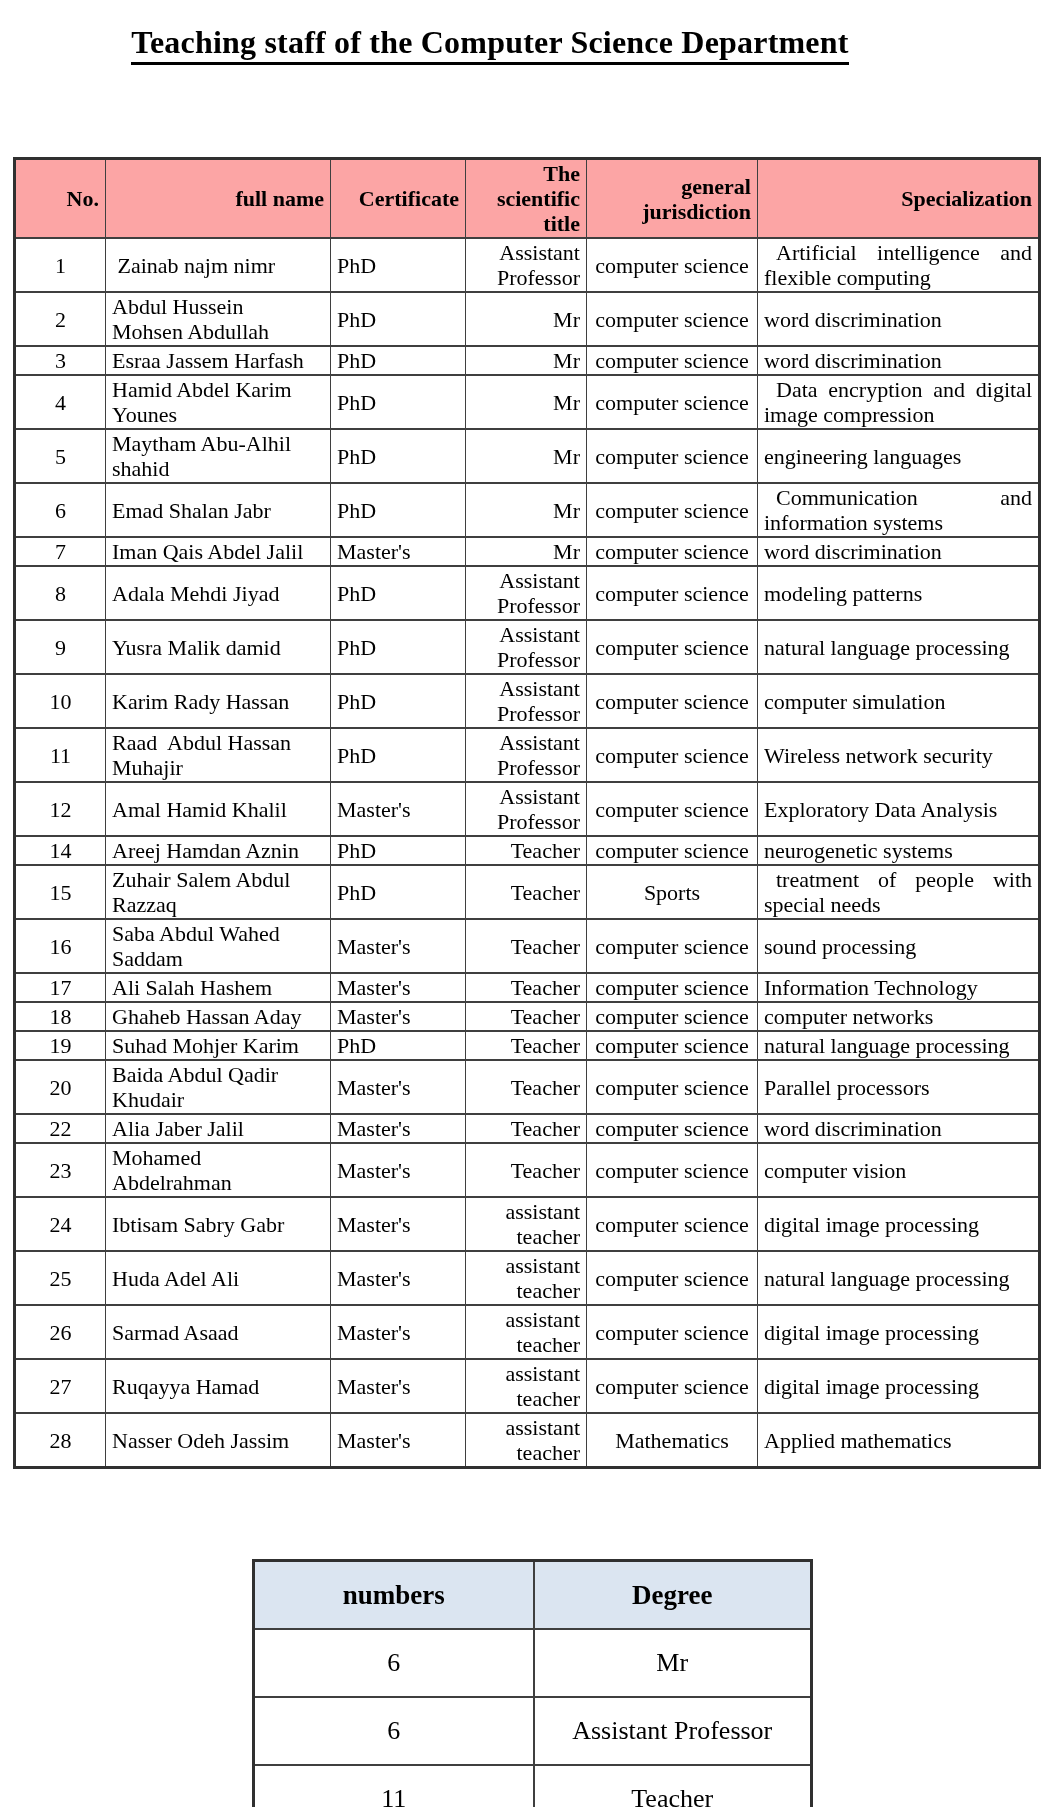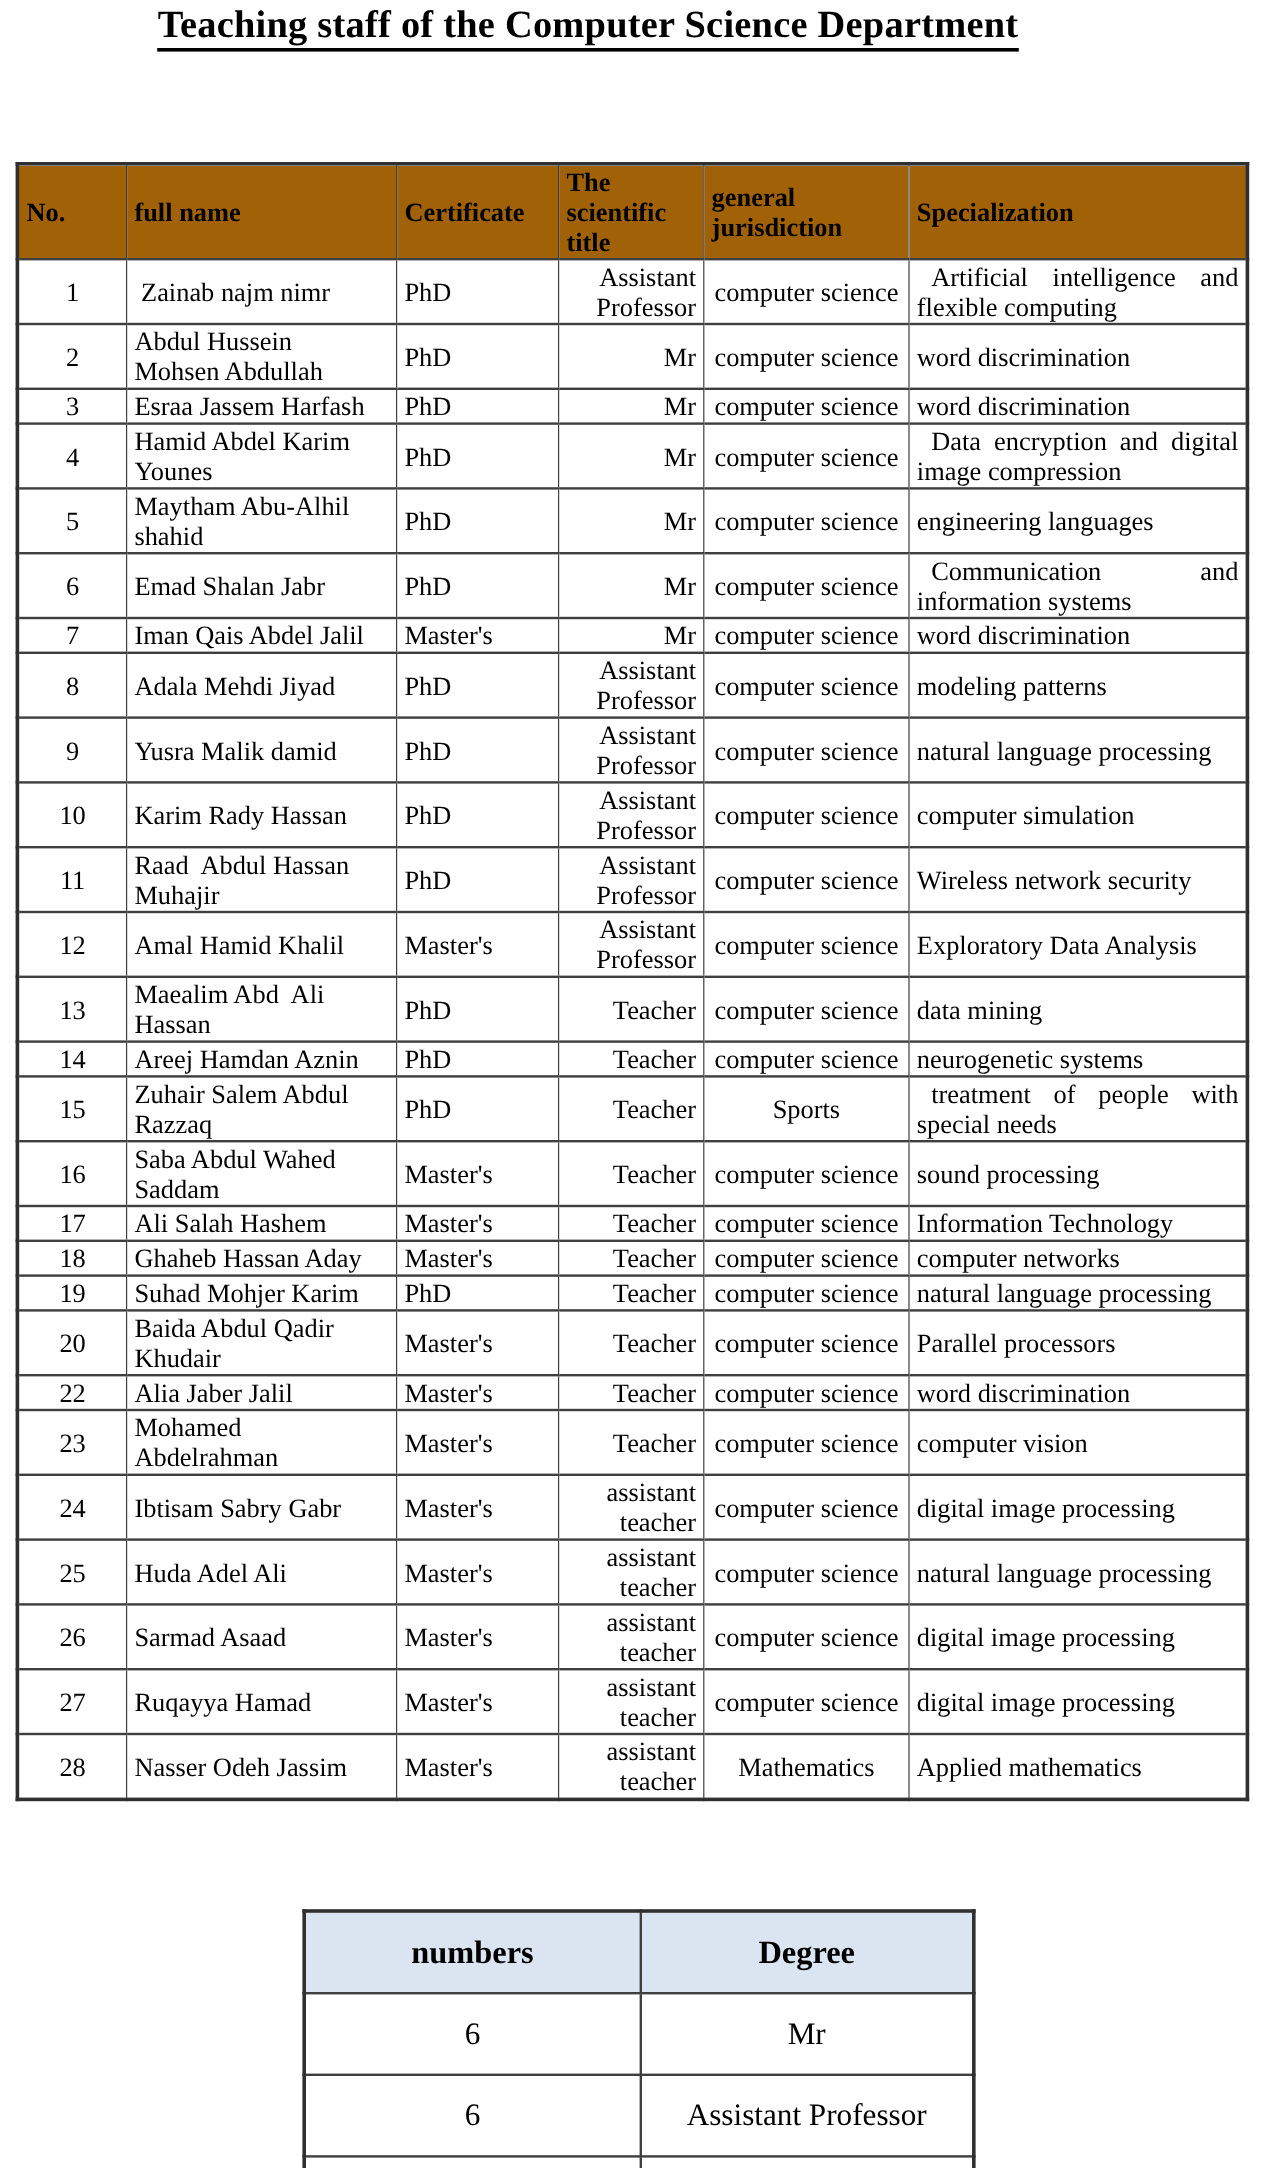--- a/index.html
+++ b/index.html
@@ -6,21 +6,21 @@
     margin: 0;
     padding: 0;
     background: #ffffff;
     width: 1054px;
     height: 1807px;
     overflow: hidden;
     font-family: "Liberation Serif", serif;
     color: #000000;
   }
   .title-wrap {
-    padding-top: 2px;
+    padding-top: 24px;
     text-align: center;
     margin-right: 74px; 
   }
   .page-title {
     display: inline-block;
     font-size: 32px;
     font-weight: bold;
     border-bottom: 3px solid #000000;
     padding-bottom: 1px;
     letter-spacing: 0.2px;
@@ -39,23 +39,23 @@
     border-top-width: 2px;
     border-bottom-width: 2px;
     font-size: 22px;
     line-height: 25px;
     padding: 1px 6px;
     vertical-align: middle;
     white-space: pre-wrap;
     overflow: hidden;
   }
   table.staff th {
-    background: #a16207;
+    background: #fca5a5;
     font-weight: bold;
-    text-align: left;
+    text-align: right;
     height: 74px;
   }
   td.col-no       { text-align: center; }
   td.col-name     { text-align: left; }
   td.col-cert     { }
   td.col-title    { text-align: right; }
   td.col-juris    { text-align: center; vertical-align: top; }
   td.col-spec     { text-align: left; padding-left: 8px; }
   td div { white-space: pre-wrap; }
   td div.jfull {
@@ -205,28 +205,20 @@
       </tr>
       <tr>
         <td class="col-no">12</td>
         <td class="col-name">Amal Hamid Khalil</td>
         <td class="col-cert">Master's</td>
         <td class="col-title"><div>Assistant</div><div>Professor</div></td>
         <td class="col-juris">computer science</td>
         <td class="col-spec">Exploratory Data Analysis</td>
       </tr>
       <tr>
-        <td class="col-no">13</td>
-        <td class="col-name"><div>Maealim Abd  Ali</div><div>Hassan</div></td>
-        <td class="col-cert">PhD</td>
-        <td class="col-title">Teacher</td>
-        <td class="col-juris">computer science</td>
-        <td class="col-spec">data mining</td>
-      </tr>
-      <tr>
         <td class="col-no">14</td>
         <td class="col-name">Areej Hamdan Aznin</td>
         <td class="col-cert">PhD</td>
         <td class="col-title">Teacher</td>
         <td class="col-juris">computer science</td>
         <td class="col-spec">neurogenetic systems</td>
       </tr>
       <tr>
         <td class="col-no">15</td>
         <td class="col-name"><div>Zuhair Salem Abdul</div><div>Razzaq</div></td>

